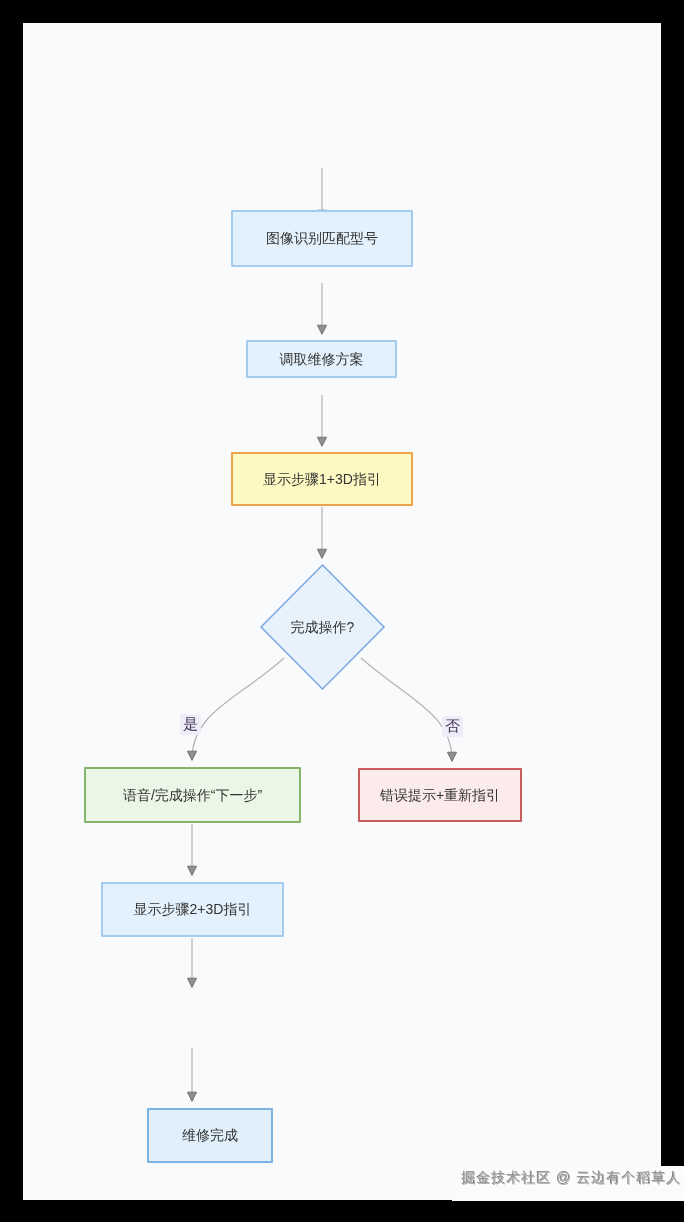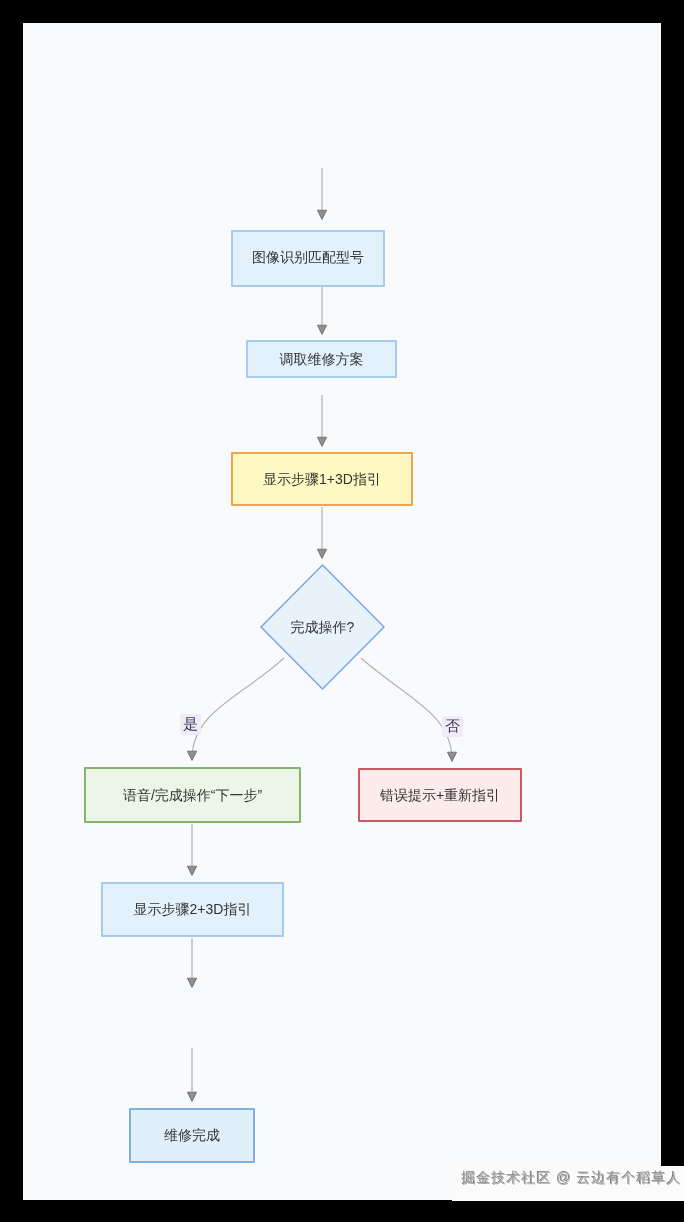--- a/index.html
+++ b/index.html
@@ -43,24 +43,24 @@
     color: #333333;
     text-align: center;
     border-radius: 1px;
     line-height: 1.2;
   }
   .n-start   { background: #f8f8f6; border: 2px solid #4d4d4d; }
   .n-process { background: #e2f1fc; border: 2px solid #a5cbee; }
   .n-orange  { background: #fef9c3; border: 2px solid #eca54a; }
   .n-green   { background: #ecf6e6; border: 2px solid #85b46c; }
   .n-red     { background: #fcebeb; border: 2px solid #cb5a5e; }
-  .n-end     { background: #dff0fb; border: 2px solid #7cb1e0; }
+  .n-end     { background: #dff0fb; border: 2px solid #7cb1e0; margin-left: 18px; }
 
   .n-a { left: 231px; top: 113px;  width: 181px; height: 54px; }
-  .n-b { left: 231px; top: 230px;  width: 154px; height: 57px; font-family: Liberation Mono, monospace; }
+  .n-b { left: 231px; top: 210px;  width: 182px; height: 57px; }
   .n-c { left: 246px; top: 340px;  width: 151px; height: 38px; }
   .n-d { left: 231px; top: 452px;  width: 182px; height: 54px; }
   .n-f { left: 84px;  top: 767px;  width: 217px; height: 56px; }
   .n-g { left: 358px; top: 768px;  width: 164px; height: 54px; }
   .n-h { left: 101px; top: 882px;  width: 183px; height: 55px; }
   .n-i { left: 113px; top: 994px;  width: 160px; height: 53px; }
   .n-j { left: 129px; top: 1108px; width: 126px; height: 55px; }
 
   .diamond-label {
     position: absolute;

